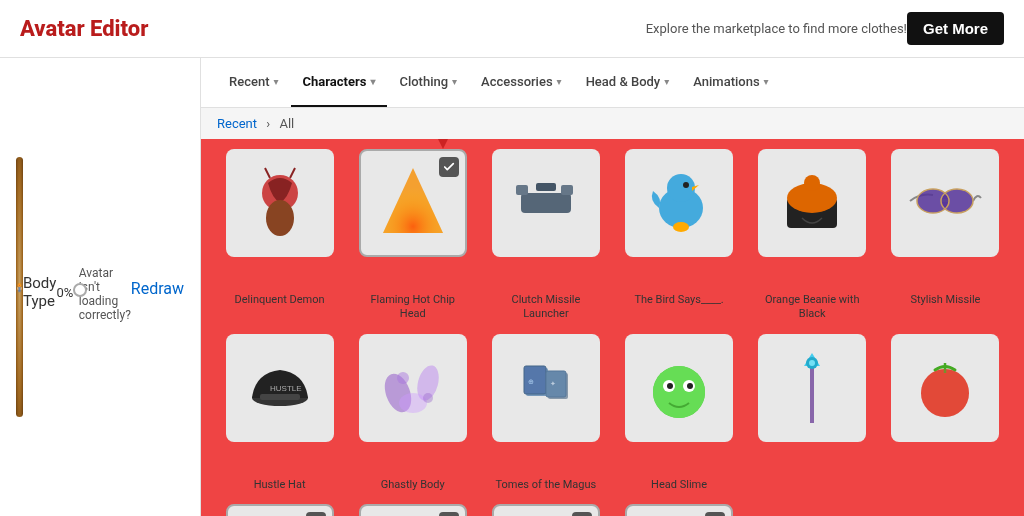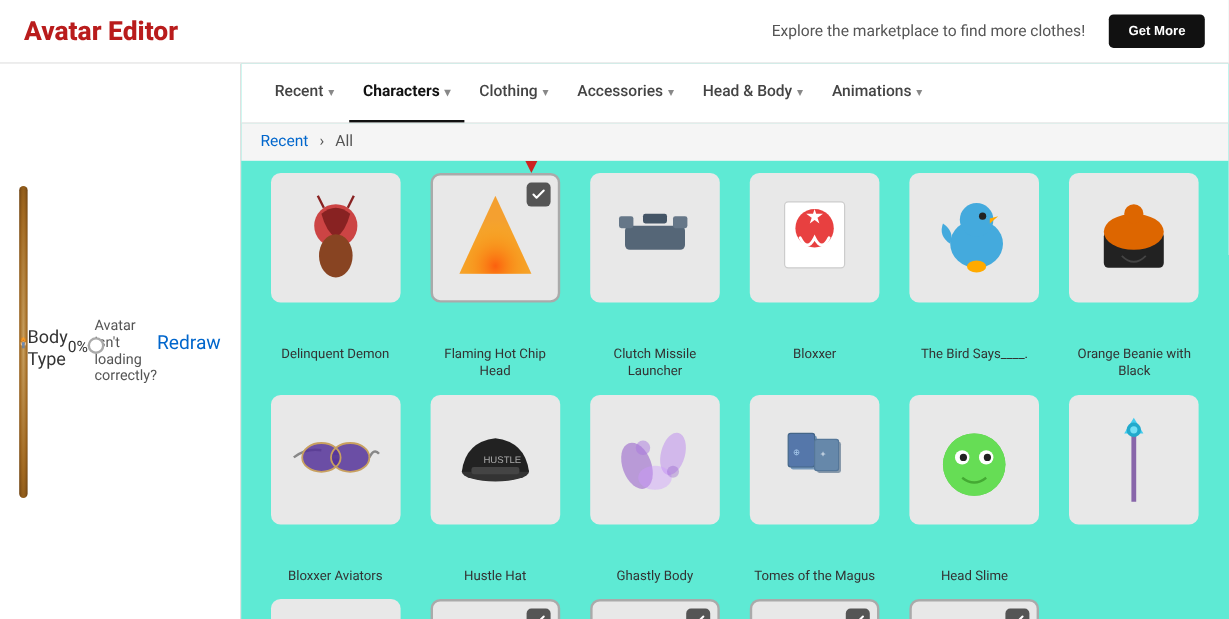--- a/index.html
+++ b/index.html
@@ -2,38 +2,38 @@
 <html><head>
   <meta charset="utf-8">
   <style>
     * { box-sizing: border-box; margin: 0; padding: 0; }
     body { font-family: -apple-system, BlinkMacSystemFont, 'Segoe UI', Roboto, sans-serif; background: #f2f2f2; color: #333; font-size: 13px; }
 
     .app { display: flex; flex-direction: column; height: 516px; overflow: hidden; }
 
     .header { background: #fff; padding: 12px 20px; display: flex; align-items: center; justify-content: space-between; border-bottom: 1px solid #e0e0e0; }
     .header-title { font-size: 22px; font-weight: 800; color: #b91c1c; }
-    .header-right { display: flex; align-items: center; gap: 20px; }
+    .header-right { display: flex; align-items: center; gap: 0; }
     .header-tagline { color: #555; font-size: 13px; }
-    .get-more-btn { background: #111; color: #fff; border: none; padding: 8px 16px; border-radius: 4px; font-weight: 600; cursor: pointer; font-size: 11px; }
+    .get-more-btn { background: #111; color: #fff; border: none; padding: 8px 16px; border-radius: 4px; font-weight: 600; cursor: pointer; font-size: 15px; }
 
     .main { display: flex; flex: 1; overflow: hidden; }
 
     .sidebar { width: 201px; background: #fff; border-right: 1px solid #e0e0e0; display: flex; flex-direction: row; align-items: center; padding: 16px; flex-shrink: 0; }
     .avatar-canvas { width: 210px; height: 260px; background: radial-gradient(ellipse at center, #c8a060 0%, #a06820 60%, #6b4010 100%); border-radius: 8px; position: relative; overflow: hidden; display: flex; align-items: center; justify-content: center; }
     .btn-3d { position: absolute; bottom: 8px; right: 8px; background: rgba(0,0,0,0.5); color: #fff; padding: 3px 8px; border-radius: 4px; font-size: 12px; font-weight: 600; }
     .body-type-row { display: flex; align-items: center; justify-content: space-between; width: 100%; margin-top: 10px; }
     .body-type-label { font-size: 15px; color: #333; }
     .body-type-pct { font-size: 13px; color: #333; }
     .slider-track { width: 100%; height: 4px; background: #ddd; border-radius: 2px; margin-top: 6px; position: relative; }
     .slider-thumb { width: 14px; height: 14px; background: #fff; border: 2px solid #aaa; border-radius: 50%; position: absolute; top: -5px; left: 0; }
     .loading-warn { font-size: 12px; color: #555; margin-top: 14px; width: 100%; }
     .redraw-link { color: #0066cc; font-size: 16px; cursor: pointer; margin-top: 2px; display: block; }
 
-    .content { flex: 1; display: flex; flex-direction: column; overflow: hidden; background: #5eead4; }
+    .content { flex: 1; display: flex; flex-direction: column; overflow: hidden; background: #ef4444; }
 
     .nav-tabs { background: #fff; border-bottom: 1px solid #e0e0e0; display: flex; padding: 0 16px; }
     .nav-tab { padding: 16px 12px; font-size: 13px; font-weight: 500; cursor: pointer; color: #444; border-bottom: 2px solid transparent; display: flex; align-items: center; gap: 4px; white-space: nowrap; }
     .nav-tab.active { color: #111; border-bottom-color: #111; font-weight: 700; }
     .chevron { font-size: 10px; color: #888; }
 
     .breadcrumb { padding: 8px 16px; font-size: 13px; color: #555; background: #f5f5f5; }
     .breadcrumb a { color: #0066cc; cursor: pointer; }
     .breadcrumb-sep { margin: 0 6px; }
 
@@ -191,33 +191,20 @@
                   <rect x="30" y="20" width="20" height="8" rx="2" fill="#445566"></rect>
                 </svg>
               </div>
             </div>
             <div class="item-name">Clutch Missile Launcher</div>
           </div>
           <div class="item-cell">
             <div class="item-thumb-wrapper">
               <div class="item-thumb">
                 <svg viewBox="0 0 80 80" width="80" height="80">
-                  <rect x="15" y="10" width="50" height="55" rx="3" fill="white" stroke="#ccc" stroke-width="1"></rect>
-                  <circle cx="40" cy="32" r="16" fill="#e84040"></circle>
-                  <path d="M28 40 Q34 52 40 40 Q46 52 52 40" stroke="white" stroke-width="2.5" fill="none" stroke-linecap="round"></path>
-                  <polygon points="40,16 44,28 33,20 47,20 36,28" fill="white"></polygon>
-                </svg>
-              </div>
-            </div>
-            <div class="item-name">Bloxxer</div>
-          </div>
-          <div class="item-cell">
-            <div class="item-thumb-wrapper">
-              <div class="item-thumb">
-                <svg viewBox="0 0 80 80" width="80" height="80">
                   <ellipse cx="42" cy="45" rx="22" ry="20" fill="#44aadd"></ellipse>
                   <circle cx="42" cy="25" r="14" fill="#44aadd"></circle>
                   <polygon points="53,24 60,22 53,28" fill="#ffaa00"></polygon>
                   <circle cx="47" cy="22" r="3" fill="#222"></circle>
                   <path d="M20 45 Q10 38 14 28 Q24 35 20 45Z" fill="#44aadd"></path>
                   <ellipse cx="42" cy="64" rx="8" ry="5" fill="#ffaa00"></ellipse>
                 </svg>
               </div>
             </div>
             <div class="item-name">The Bird Says____.</div>
@@ -242,21 +229,21 @@
                   <path d="M5 38 Q15 30 28 32" stroke="#888" stroke-width="2" fill="none"></path>
                   <ellipse cx="28" cy="38" rx="16" ry="12" fill="#553399" opacity="0.85"></ellipse>
                   <rect x="36" y="36" width="8" height="3" rx="1" fill="#888"></rect>
                   <ellipse cx="52" cy="38" rx="16" ry="12" fill="#553399" opacity="0.85"></ellipse>
                   <path d="M68 38 Q72 30 76 35" stroke="#888" stroke-width="2" fill="none"></path>
                   <ellipse cx="28" cy="38" rx="16" ry="12" fill="none" stroke="#c8a060" stroke-width="1.5"></ellipse>
                   <ellipse cx="52" cy="38" rx="16" ry="12" fill="none" stroke="#c8a060" stroke-width="1.5"></ellipse>
                 </svg>
               </div>
             </div>
-            <div class="item-name">Bloxxer Aviators</div>
+            <div class="item-name">Stylish Missile</div>
           </div>
           <div class="item-cell">
             <div class="item-thumb-wrapper">
               <div class="item-thumb">
                 <svg viewBox="0 0 80 80" width="80" height="80">
                   <ellipse cx="40" cy="50" rx="28" ry="8" fill="#333"></ellipse>
                   <path d="M12 50 Q15 25 40 22 Q65 25 68 50Z" fill="#222"></path>
                   <rect x="20" y="46" width="40" height="6" rx="2" fill="#444"></rect>
                   <text x="30" y="43" font-size="8" fill="#aaa" font-family="sans-serif">HUSTLE</text>
                 </svg>

